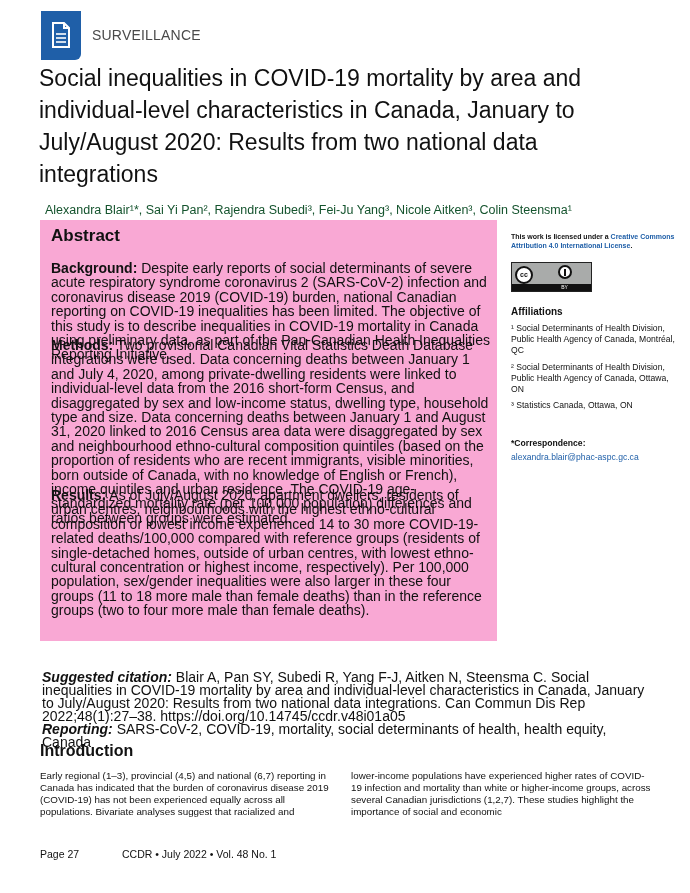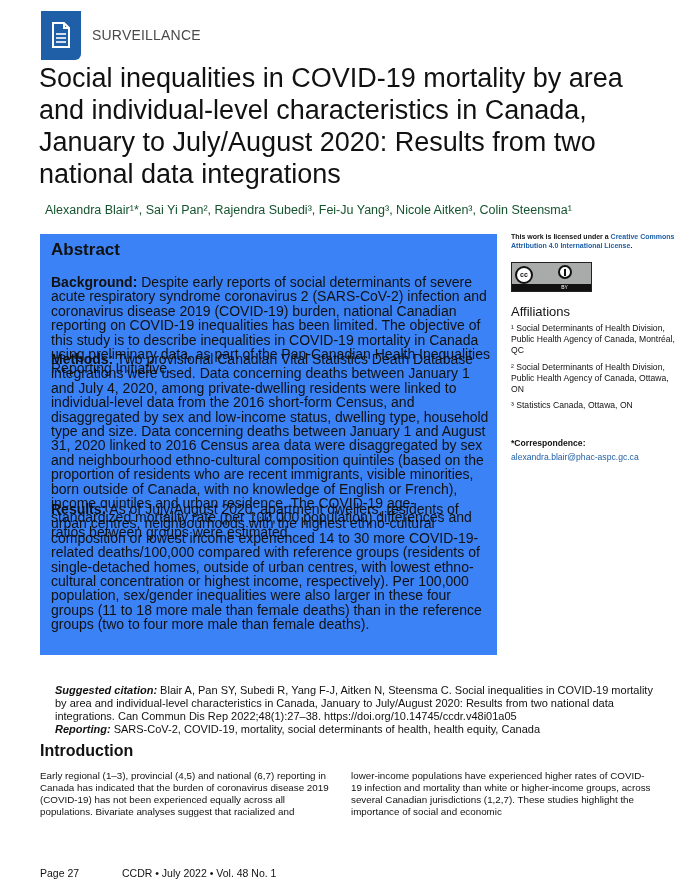--- a/index.html
+++ b/index.html
@@ -1,37 +1,37 @@
 <!DOCTYPE html>
 <html><head>
 <meta charset="utf-8">
 <style>
   html, body { margin:0; padding:0; background:#ffffff; }
   body { width:690px; height:893px; position:relative; overflow:hidden; font-family:"Liberation Sans", sans-serif; color:#111; }
   .badge { position:absolute; left:41px; top:11px; width:40px; height:49px; background:#1f5fa8; border-bottom-right-radius:6px; }
   .badge svg { position:absolute; left:10px; top:11px; }
   .section-label { position:absolute; left:92px; top:27px; font-size:14px; color:#4a4a4a; letter-spacing:0.2px; }
-  .title { position:absolute; left:39px; top:62px; width:620px; font-size:27px; line-height:32px; color:#111; font-weight:normal; margin:0; }
+  .title { position:absolute; left:39px; top:62px; width:620px; font-size:23px; line-height:32px; color:#111; font-weight:normal; margin:0; }
   .authors { position:absolute; left:45px; top:203px; font-size:12.5px; color:#14532d; }
-  .abstract { position:absolute; left:40px; top:234px; width:457px; height:421px; background:#3b82f6; }
+  .abstract { position:absolute; left:40px; top:220px; width:457px; height:421px; background:#f9a8d4; }
   .abstract h2 { position:absolute; left:11px; top:6px; margin:0; font-size:17px; font-weight:bold; color:#111; }
   .abs-p { position:absolute; left:11px; width:440px; font-size:14px; line-height:14.4px; margin:0; color:#111; }
   .abs-p b { font-weight:bold; }
   .side { position:absolute; left:511px; width:170px; font-size:8.6px; line-height:11px; color:#111; }
   .side .lnk { color:#1f5fa8; }
   .cc { position:absolute; left:511px; top:262px; width:81px; height:30px; background:#a9abaa; border:1px solid #222; box-sizing:border-box; }
   .cc .bar { position:absolute; left:0; right:0; bottom:0; height:7px; background:#111; color:#fff; font-size:5px; text-align:center; line-height:7px; padding-left:26px; }
   .cc .c1 { position:absolute; left:3px; top:3px; width:18px; height:18px; border-radius:50%; background:#fff; border:2px solid #111; box-sizing:border-box; font-size:7px; font-weight:bold; text-align:center; line-height:14px; }
   .cc .c2 { position:absolute; left:46px; top:2px; width:14px; height:14px; border-radius:50%; background:#fff; border:2px solid #111; box-sizing:border-box; }
   .cc .c2::after { content:""; position:absolute; left:4px; top:2px; width:2px; height:7px; background:#111; }
-  .cite { position:absolute; left:40px; top:669px; width:610px; font-size:11px; line-height:13px; color:#111; margin:15px; }
+  .cite { position:absolute; left:40px; top:669px; width:610px; font-size:14px; line-height:13px; color:#111; margin:2px; }
   .cite i b { font-weight:bold; }
   .intro-h { position:absolute; left:40px; top:742px; font-size:16px; font-weight:bold; margin:0; color:#111; }
   .col { position:absolute; top:770px; width:320px; font-size:9.8px; line-height:12px; color:#111; margin:0; }
-  .footer { position:absolute; top:848px; font-size:10.5px; color:#111;margin-top:19px; }
+  .footer { position:absolute; top:848px; font-size:10.5px; color:#111; }
 </style>
 </head>
 <body>
 
 <div class="badge">
   <svg width="20" height="26" viewBox="0 0 20 26">
     <path d="M2 1 H13 L18 6 V25 H2 Z" fill="none" stroke="#fff" stroke-width="2"></path>
     <path d="M13 1 V6 H18" fill="none" stroke="#fff" stroke-width="2"></path>
     <line x1="5" y1="12" x2="15" y2="12" stroke="#fff" stroke-width="1.6"></line>
     <line x1="5" y1="16" x2="15" y2="16" stroke="#fff" stroke-width="1.6"></line>
@@ -52,21 +52,21 @@
 
 <div class="side" style="top:232px; font-size:7px; line-height:9px; font-weight:bold;">
   <span>This work is licensed under a </span><span class="lnk">Creative Commons Attribution 4.0 International License</span><span>.</span>
 </div>
 <div class="cc">
   <div class="c1">cc</div>
   <div class="c2"></div>
   <div class="bar">BY</div>
 </div>
 
-<div class="side" style="top:306px; font-weight:normal; font-size:13px;">Affiliations</div>
+<div class="side" style="top:306px; font-weight:bold; font-size:10px;">Affiliations</div>
 <div class="side" style="top:323px;">¹ Social Determinants of Health Division, Public Health Agency of Canada, Montréal, QC</div>
 <div class="side" style="top:362px;">² Social Determinants of Health Division, Public Health Agency of Canada, Ottawa, ON</div>
 <div class="side" style="top:400px;">³ Statistics Canada, Ottawa, ON</div>
 <div class="side" style="top:438px; font-weight:bold;">*Correspondence:</div>
 <div class="side lnk" style="top:452px; color:#1f5fa8;">alexandra.blair@phac-aspc.gc.ca</div>
 
 <p class="cite">
   <i><b>Suggested citation:</b></i><span> Blair A, Pan SY, Subedi R, Yang F-J, Aitken N, Steensma C. Social inequalities in COVID-19 mortality by area and individual-level characteristics in Canada, January to July/August 2020: Results from two national data integrations. Can Commun Dis Rep 2022;48(1):27–38. https://doi.org/10.14745/ccdr.v48i01a05</span><br>
   <i><b>Reporting:</b></i><span> SARS-CoV-2, COVID-19, mortality, social determinants of health, health equity, Canada</span>
 </p>

